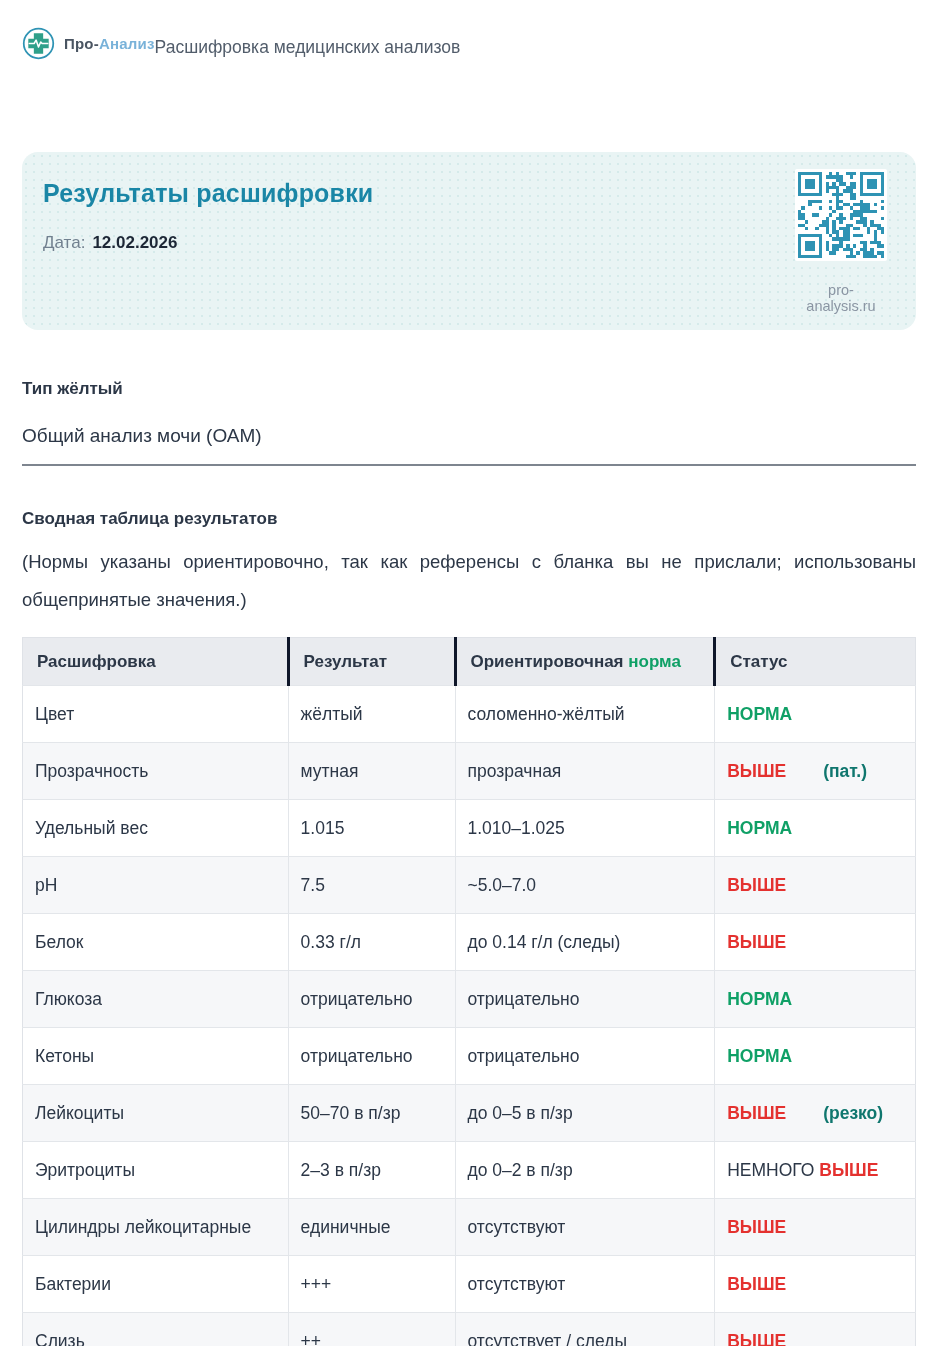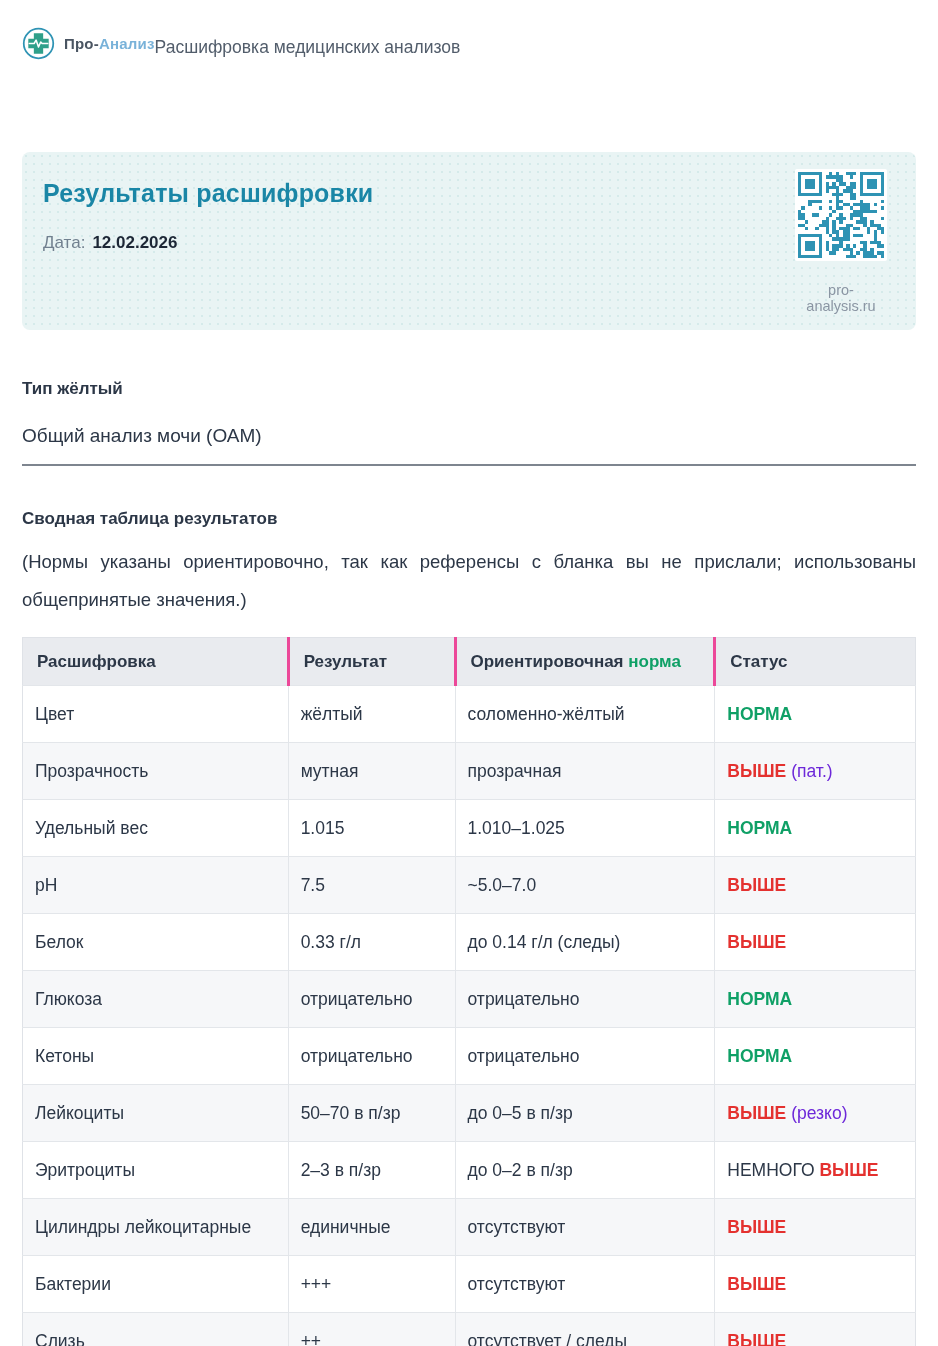--- a/index.html
+++ b/index.html
@@ -26,21 +26,21 @@
   .page-title {
     margin-top: 10px;
     font-size: 17.5px; color: #525d6b;
   }
 
   
   .card {
     position: relative;
     margin-top: 91px;
     height: 178px;
-    border-radius: 8px;
+    border-radius: 16px;
     background-color: #e9f4f4;
     background-image: radial-gradient(#d5eaea 1px, rgba(0,0,0,0) 1.1px);
     background-size: 8px 8px;
     padding: 27px 140px 0 21px;
   }
   .card-title {
     font-size: 25px; font-weight: 700; color: #1a86a6;
     letter-spacing: .2px;
   }
   .card-line { margin-top: 25px; font-size: 17px; }
@@ -78,38 +78,38 @@
     color: #2c3747;
     border: 1px solid #dfe2e7;
   }
   table.results th {
     background: #e9ebef;
     height: 48px;
     text-align: left;
     padding: 0 14px;
     font-weight: 700;
     font-size: 17px;
-    border-left: 3px solid #ec4899;
+    border-left: 3px solid #0f172a;
   }
   table.results th:first-child { border-left: none; }
   table.results th .accent { color: #0fa066; }
   table.results td {
     height: 57px;
     padding: 0 12px;
     border-top: 1px solid #e3e6ea;
     border-left: 1px solid #e3e6ea;
     background: #ffffff;
   }
   table.results td:first-child { border-left: none; }
   table.results tbody tr:nth-child(even) td { background: #f6f7f9; }
   .st-word { font-weight: 700; }
   .st-word.norm { color: #0fa066; }
   .st-word.high { color: #e4312f; }
   .st-prefix { font-weight: 500; color: #2c3747; }
-  .st-suffix { font-weight: 400; color: #6d28d9; }
+  .st-suffix { font-weight: 700; color: #0f766e; margin-left: 32px; }
 
   .divider-bottom { margin-top: 19px; border-top: 3px solid #4a5260; }
 </style>
 </head>
 <body>
 
 <div class="page">
 
   <div class="topbar">
     <div class="logo">

